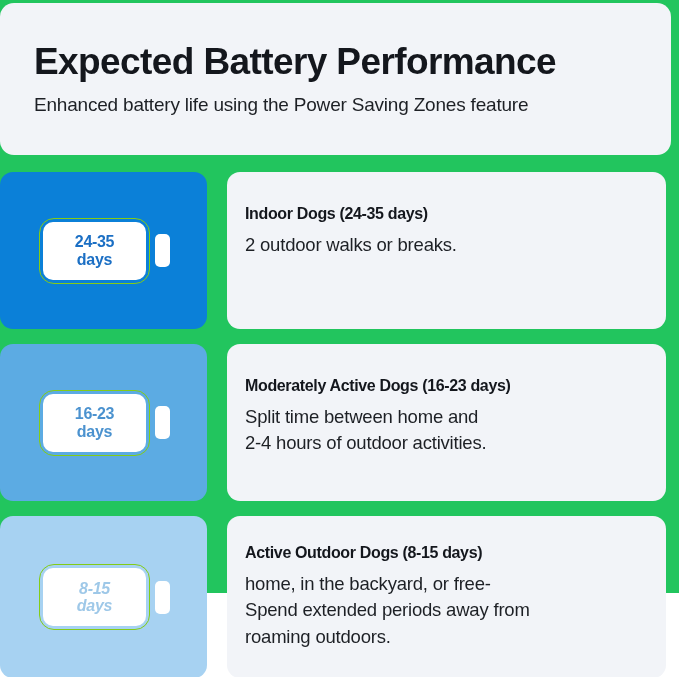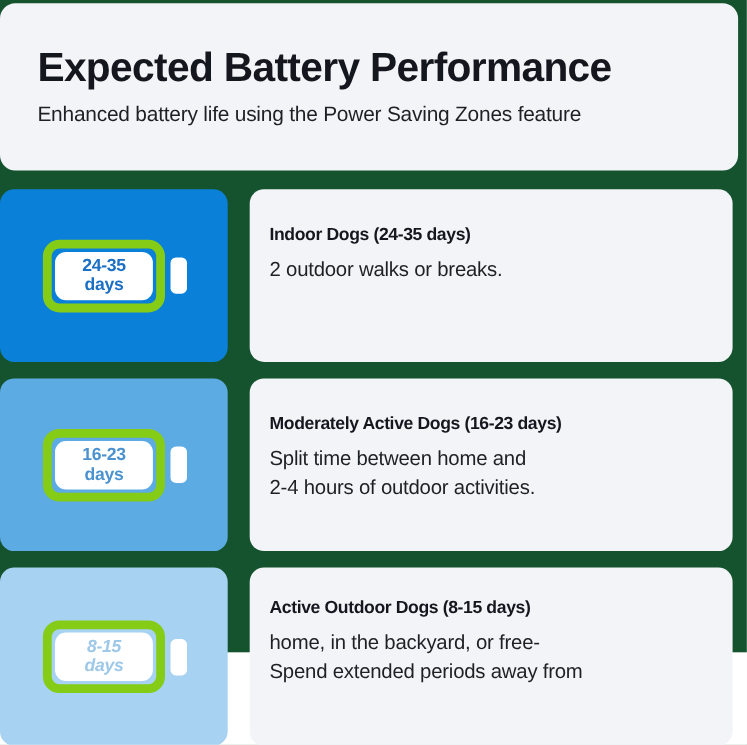--- a/index.html
+++ b/index.html
@@ -9,21 +9,21 @@
     height: 677px;
     background: #ffffff;
     font-family: "Liberation Sans", sans-serif;
     overflow: hidden;
   }
 
   .infographic {
     position: relative;
     width: 679px;
     height: 593px;
-    background: #14532d;
+    background: #22c55e;
     padding: 3px 13px 0 0;
   }
 
   
   .header-card {
     width: 671px;
     height: 152px;
     margin: 0 4px 0 0;
     background: #f2f4f8;
     border-radius: 14px;
@@ -84,21 +84,21 @@
     position: relative;
     display: flex;
     align-items: center;
     margin-left: 2px;
   }
 
   .battery-body {
     width: 111px;
     height: 66px;
     border-radius: 15px;
-    border: 8px solid #84cc16;
+    border: 1px solid #84cc16;
     background: transparent;
     display: flex;
     align-items: center;
     justify-content: center;
     padding: 3px;
   }
 
   .battery-inner {
     width: 100%;
     height: 100%;
@@ -219,18 +219,19 @@
             </div>
           </div>
           <div class="battery-nub"></div>
         </div>
       </div>
       <div class="text-panel">
         <div class="panel-title">Active Outdoor Dogs (8-15 days)</div>
         <div class="panel-desc">
           <span class="panel-desc-line">home, in the backyard, or free-</span>
           <span class="panel-desc-line">Spend extended periods away from</span>
+          <span class="panel-desc-line">roaming outdoors.</span>
         </div>
       </div>
     </div>
 
   </div>
 </div>
 
 </body></html>

